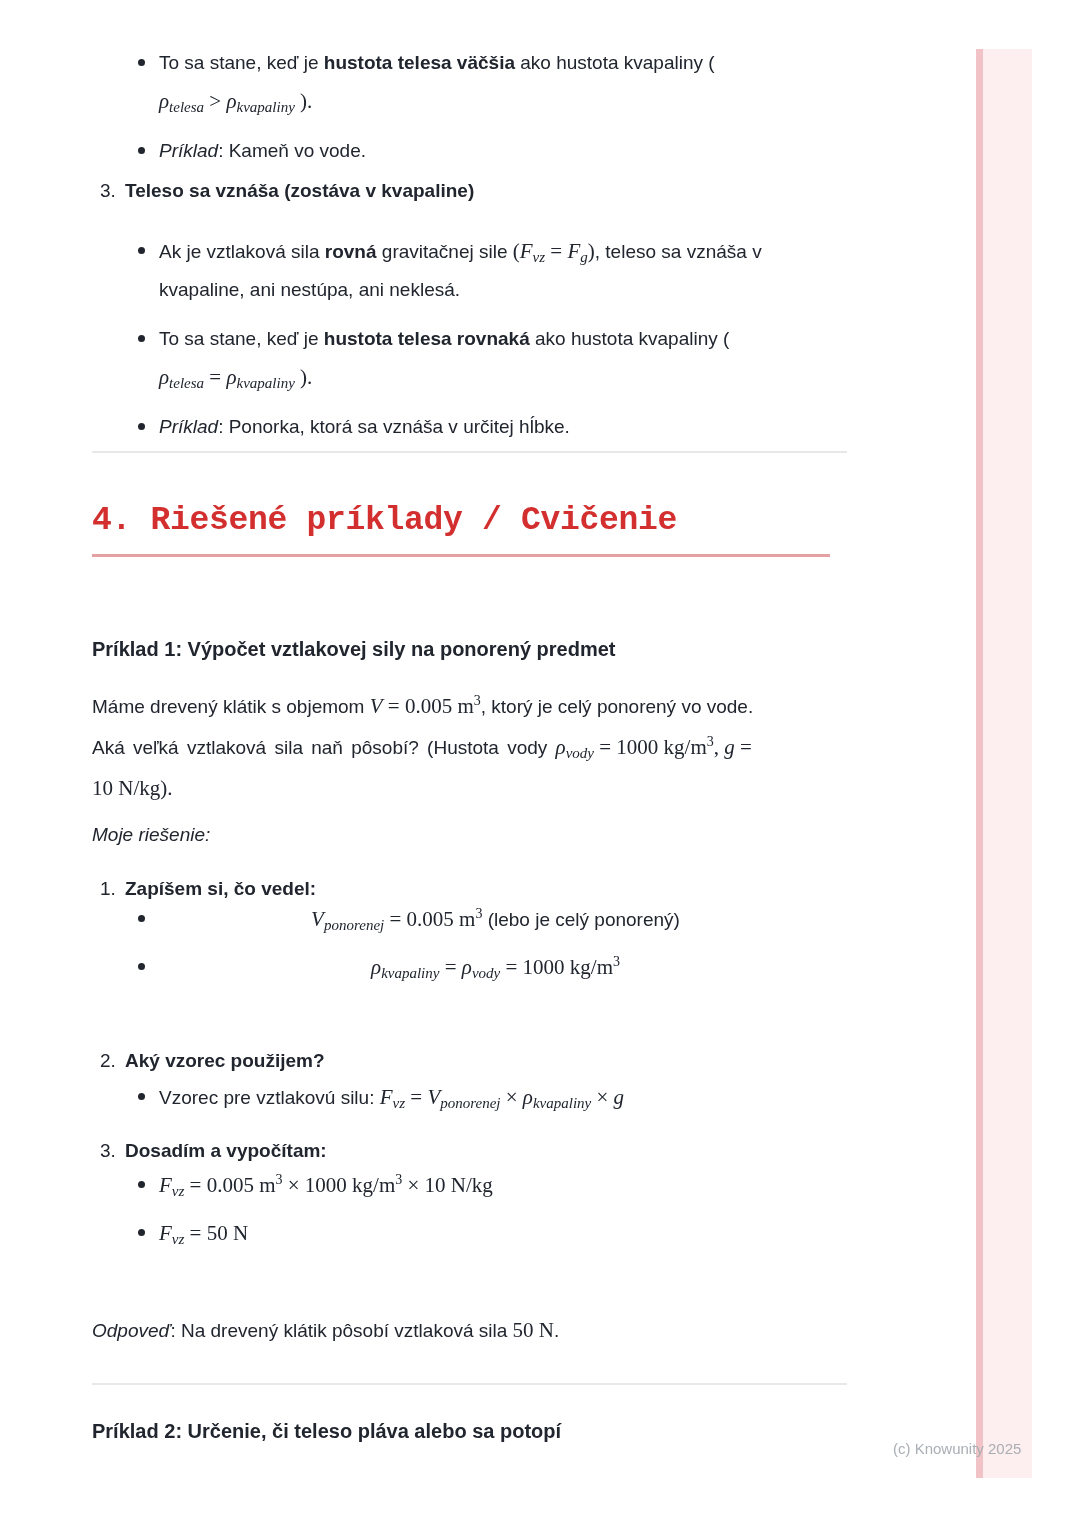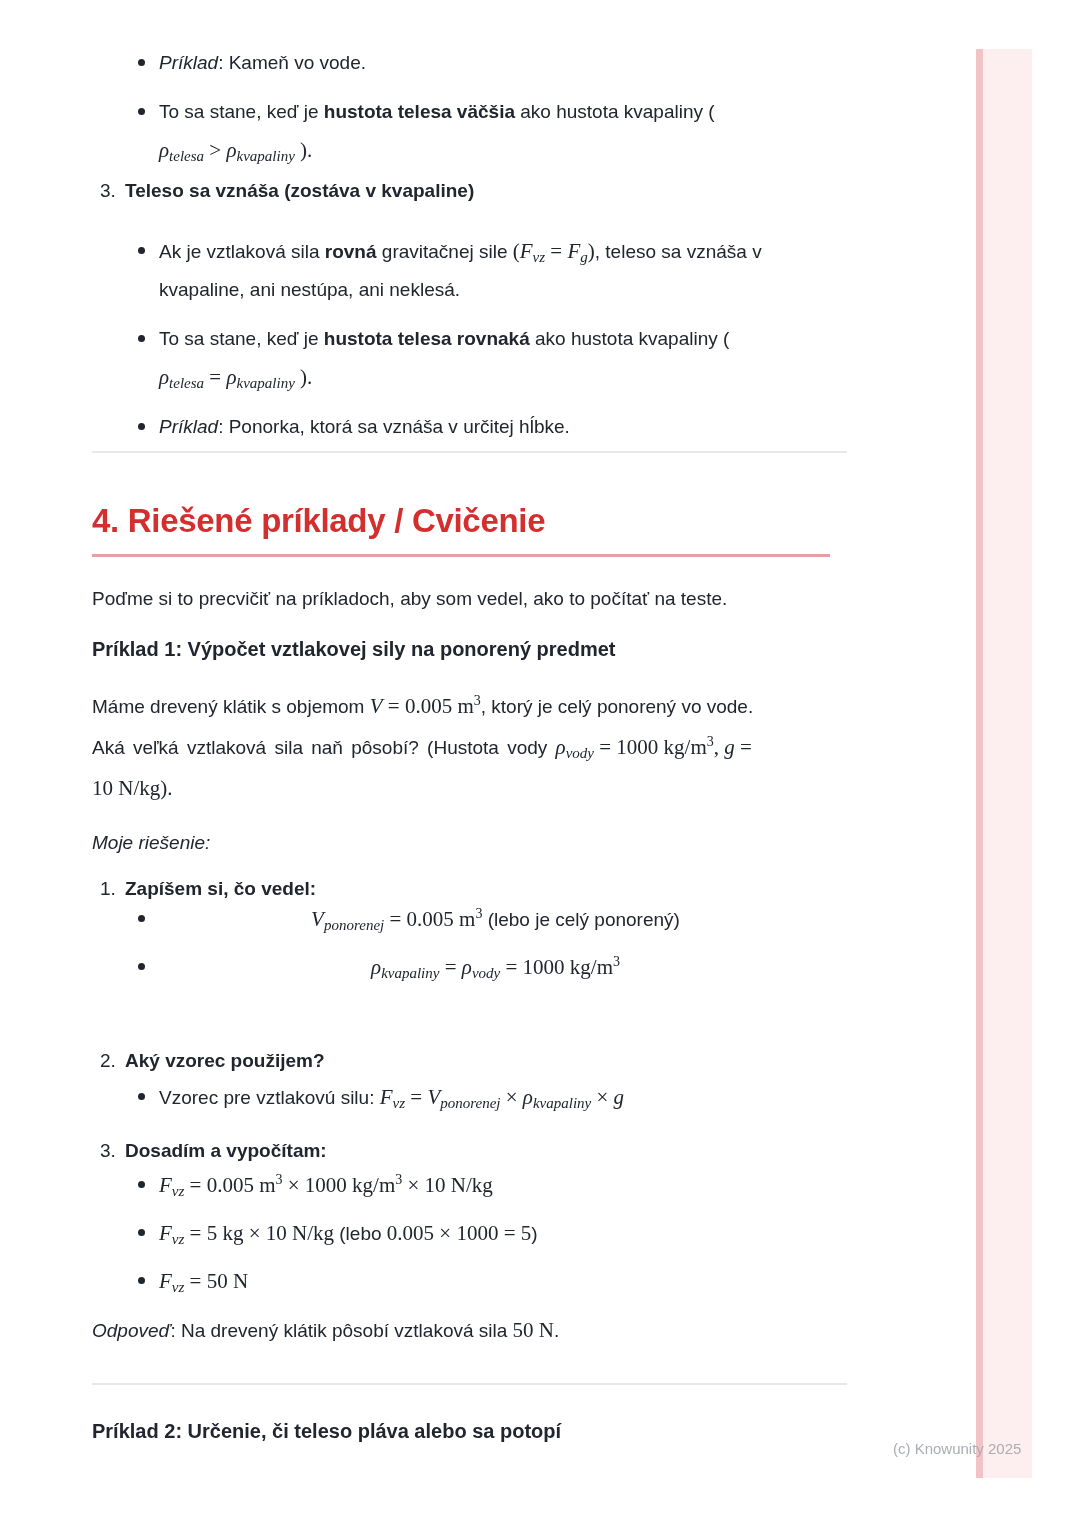--- a/index.html
+++ b/index.html
@@ -74,21 +74,21 @@
   .bullet-text{flex:1;line-height:38px;}
   .bullet-row .dot{margin-top:15px;}
 
   .math-row{margin-bottom:5px;}
   .math-row .dot{margin-top:17px;}
   .math-row .bullet-text{line-height:42px;}
 
   .lead{line-height:30px;}
   .bold-head{font-weight:700;line-height:30px;font-size:20px;}
   .body-par{line-height:40px;text-align:justify;width:752px;}
-  .italic{font-style:italic;line-height:30px;margin-top:8px;}
+  .italic{font-style:italic;line-height:30px;}
   .answer{line-height:40px;}
 
   
   .t-n{}
   .t-b{font-weight:700;}
   .t-i{font-style:italic;}
   .t-jw{word-spacing:3px;}
   .t-m{font-family:"Liberation Serif",serif;font-size:21px;}
   .t-mi{font-family:"Liberation Serif",serif;font-size:21px;font-style:italic;}
   .t-msub{font-family:"Liberation Serif",serif;font-size:15px;font-style:italic;vertical-align:-4px;line-height:0;}
@@ -98,25 +98,25 @@
 <body>
 
 <div class="page">
 
   <div class="pink-bar"></div>
   <div class="watermark">(c) Knowunity 2025</div>
 
   <div class="abs" style="top:44px;">
     <div class="bullet-row">
       <span class="dot"></span>
-      <div class="bullet-text"><span class="t-i">Príklad</span><span class="t-n">: Kameň vo vode.</span></div>
+      <div class="bullet-text"><span class="t-n">To sa stane, keď je </span><span class="t-b">hustota telesa väčšia</span><span class="t-n"> ako hustota kvapaliny (</span><br><span class="t-mi">ρ</span><span class="t-msub">telesa</span><span class="t-m"> &gt; </span><span class="t-mi">ρ</span><span class="t-msub">kvapaliny</span><span class="t-m"> ).</span></div>
     </div>
     <div class="bullet-row">
       <span class="dot"></span>
-      <div class="bullet-text"><span class="t-n">To sa stane, keď je </span><span class="t-b">hustota telesa väčšia</span><span class="t-n"> ako hustota kvapaliny (</span><br><span class="t-mi">ρ</span><span class="t-msub">telesa</span><span class="t-m"> &gt; </span><span class="t-mi">ρ</span><span class="t-msub">kvapaliny</span><span class="t-m"> ).</span></div>
+      <div class="bullet-text"><span class="t-i">Príklad</span><span class="t-n">: Kameň vo vode.</span></div>
     </div>
   </div>
 
   <div class="abs num-row" style="top:176px;">
     <span class="num">3.</span>
     <span class="num-title">Teleso sa vznáša (zostáva v kvapaline)</span>
   </div>
 
   <div class="abs" style="top:232px;">
     <div class="bullet-row">
@@ -128,24 +128,23 @@
       <div class="bullet-text"><span class="t-n">To sa stane, keď je </span><span class="t-b">hustota telesa rovnaká</span><span class="t-n"> ako hustota kvapaliny (</span><br><span class="t-mi">ρ</span><span class="t-msub">telesa</span><span class="t-m"> = </span><span class="t-mi">ρ</span><span class="t-msub">kvapaliny</span><span class="t-m"> ).</span></div>
     </div>
     <div class="bullet-row">
       <span class="dot"></span>
       <div class="bullet-text"><span class="t-i">Príklad</span><span class="t-n">: Ponorka, ktorá sa vznáša v určitej hĺbke.</span></div>
     </div>
   </div>
 
   <div class="hr" style="top:451px;"></div>
 
-  <div class="abs h1" style="top:500px;">4. Riešené príklady / Cvičenie</div>
+  <div class="abs h1" style="top:500px;font-family:Liberation Mono, monospace;">4. Riešené príklady / Cvičenie</div>
   <div class="red-underline" style="top:554px;"></div>
 
-  <div class="abs lead" style="top:584px;">Poďme si to precvičiť na príkladoch, aby som vedel, ako to počítať na teste.</div>
 
   <div class="abs bold-head" style="top:634px;">Príklad 1: Výpočet vztlakovej sily na ponorený predmet</div>
 
   <div class="abs body-par" style="top:686px;"><span class="t-n">Máme drevený klátik s objemom </span><span class="t-mi">V</span><span class="t-m"> = 0.005 m</span><span class="t-msup">3</span><span class="t-n">, ktorý je celý ponorený vo vode.</span><br><span class="t-jw">Aká veľká vztlaková sila naň pôsobí? (Hustota vody </span><span class="t-mi">ρ</span><span class="t-msub">vody</span><span class="t-m"> = 1000 kg/m</span><span class="t-msup">3</span><span class="t-m">, </span><span class="t-mi">g</span><span class="t-m"> = </span><br><span class="t-m">10 N/kg).</span></div>
 
   <div class="abs italic" style="top:820px;">Moje riešenie:</div>
 
   <div class="abs num-row" style="top:874px;">
     <span class="num">1.</span>
     <span class="num-title">Zapíšem si, čo vedel:</span>
@@ -176,24 +175,20 @@
     <span class="num">3.</span>
     <span class="num-title">Dosadím a vypočítam:</span>
   </div>
   <div class="abs" style="top:1164px;">
     <div class="bullet-row math-row">
       <span class="dot"></span>
       <div class="bullet-text"><span class="t-mi">F</span><span class="t-msub">vz</span><span class="t-m"> = 0.005 m</span><span class="t-msup">3</span><span class="t-m"> × 1000 kg/m</span><span class="t-msup">3</span><span class="t-m"> × 10 N/kg</span></div>
     </div>
     <div class="bullet-row math-row">
       <span class="dot"></span>
-      <div class="bullet-text"><span class="t-mi">F</span><span class="t-msub">vz</span><span class="t-m"> = 5 kg × 10 N/kg </span><span class="t-n">(lebo </span><span class="t-m">0.005 × 1000 = 5</span><span class="t-n">)</span></div>
-    </div>
-    <div class="bullet-row math-row">
-      <span class="dot"></span>
       <div class="bullet-text"><span class="t-mi">F</span><span class="t-msub">vz</span><span class="t-m"> = 50 N</span></div>
     </div>
   </div>
 
   <div class="abs answer" style="top:1310px;"><span class="t-i">Odpoveď</span><span class="t-n">: Na drevený klátik pôsobí vztlaková sila </span><span class="t-m">50 N</span><span class="t-n">.</span></div>
 
   <div class="hr" style="top:1383px;"></div>
 
   <div class="abs bold-head" style="top:1416px;">Príklad 2: Určenie, či teleso pláva alebo sa potopí</div>
 

